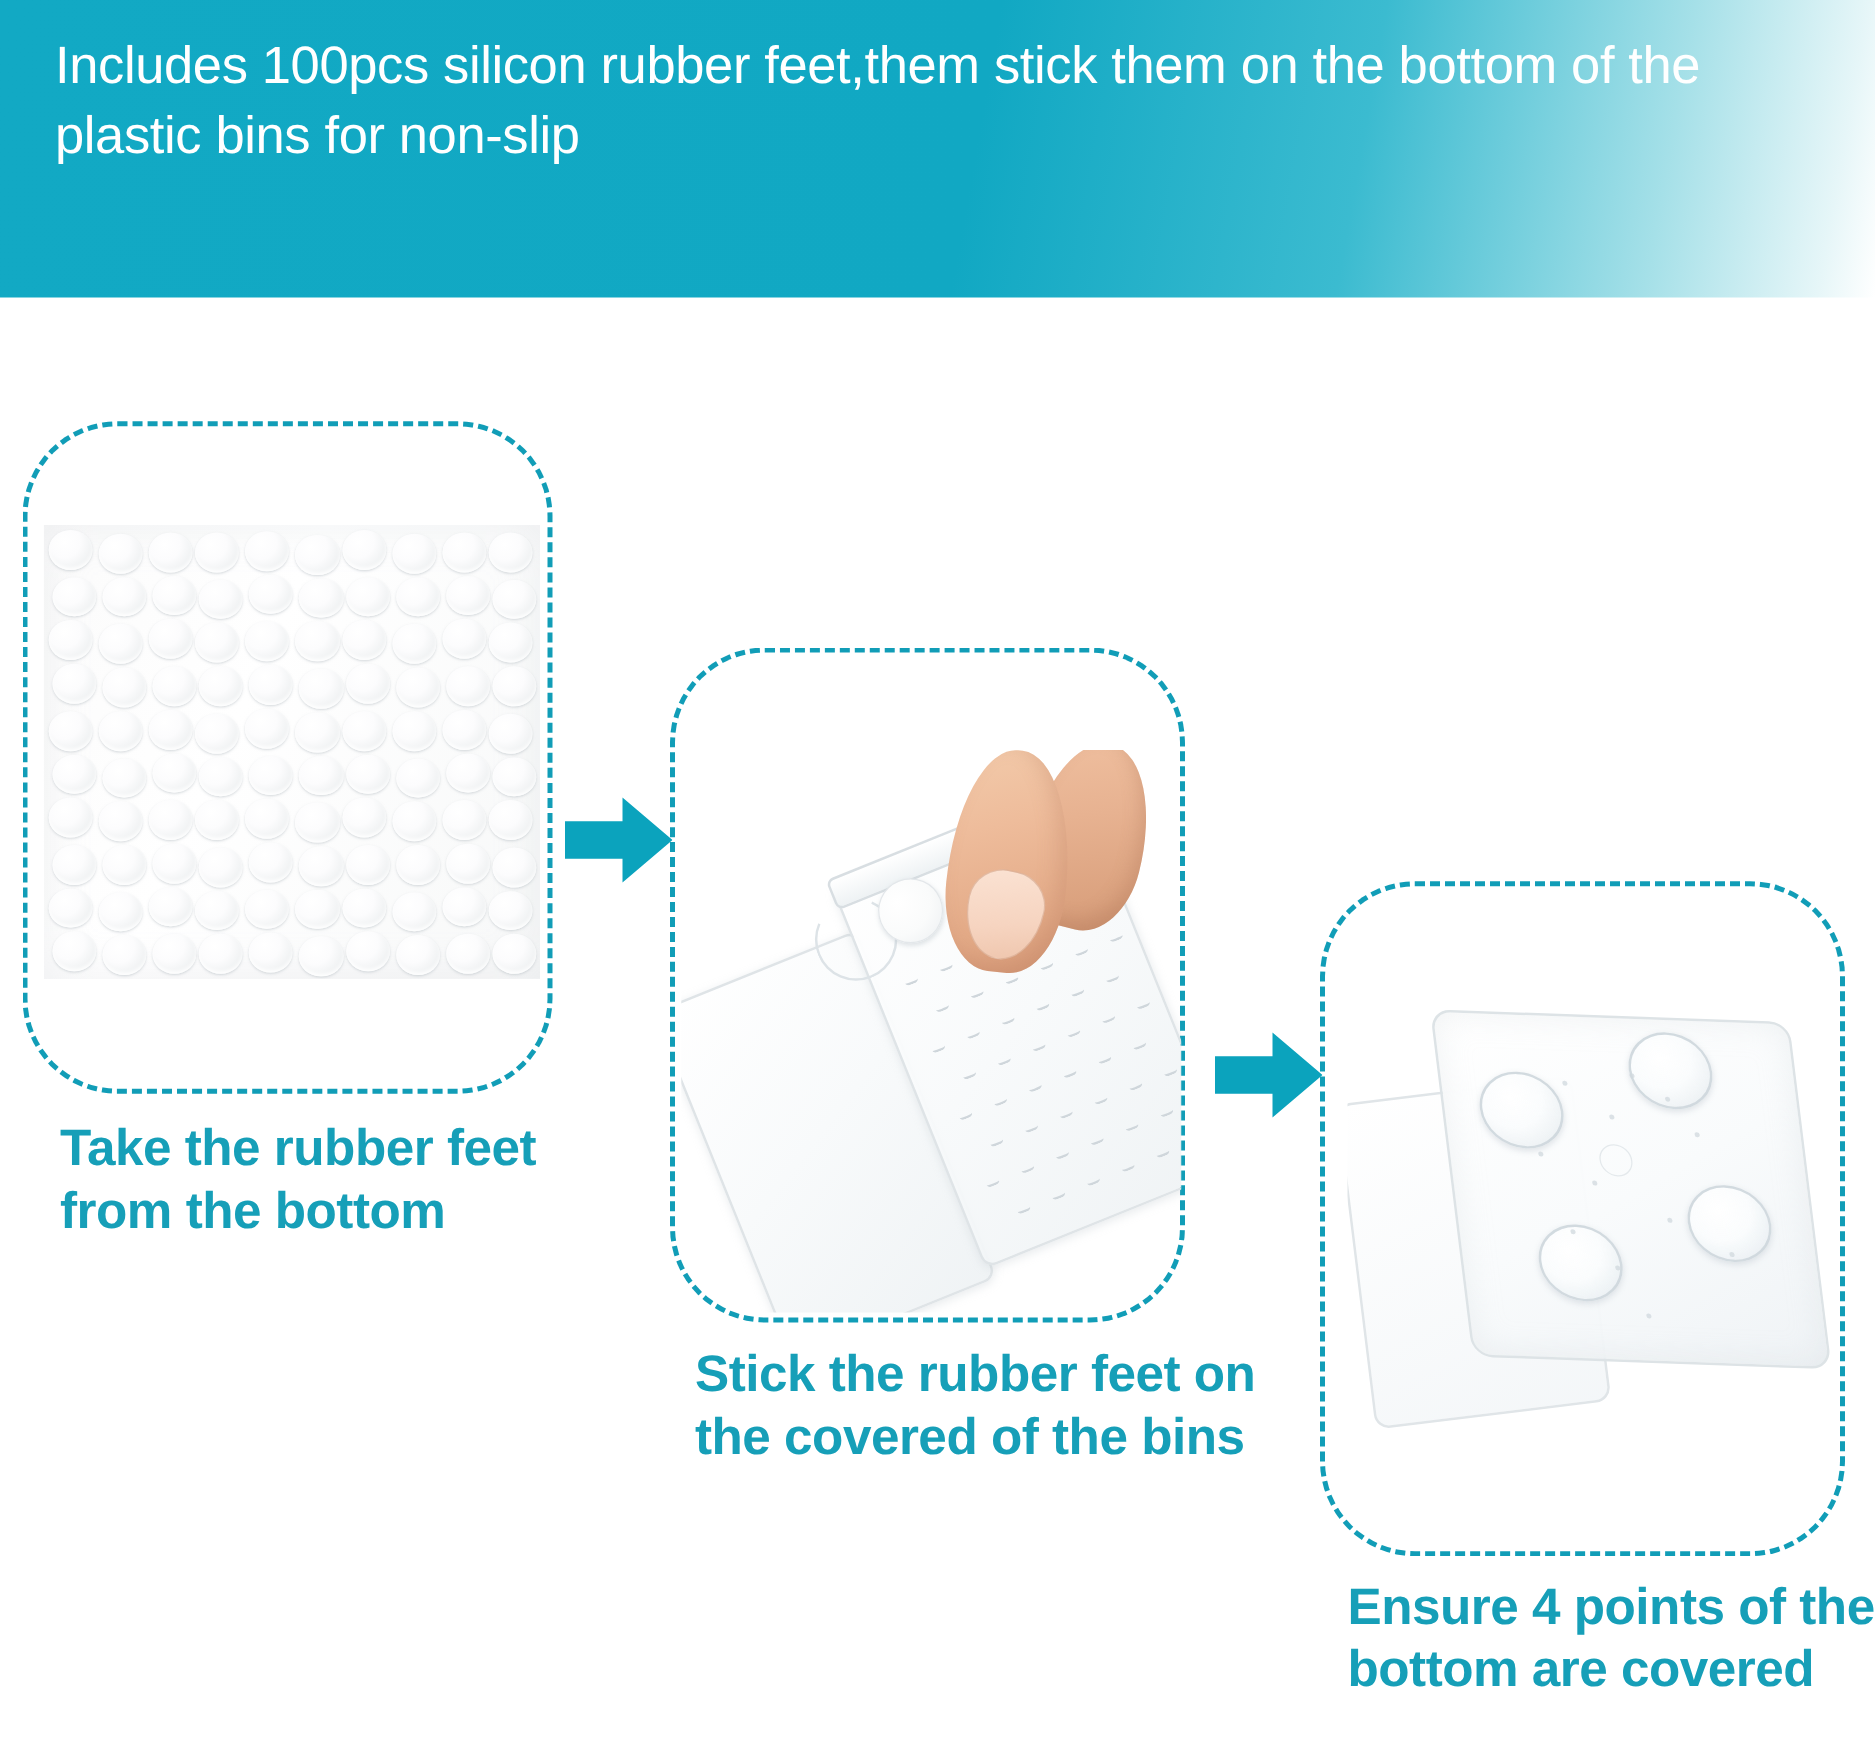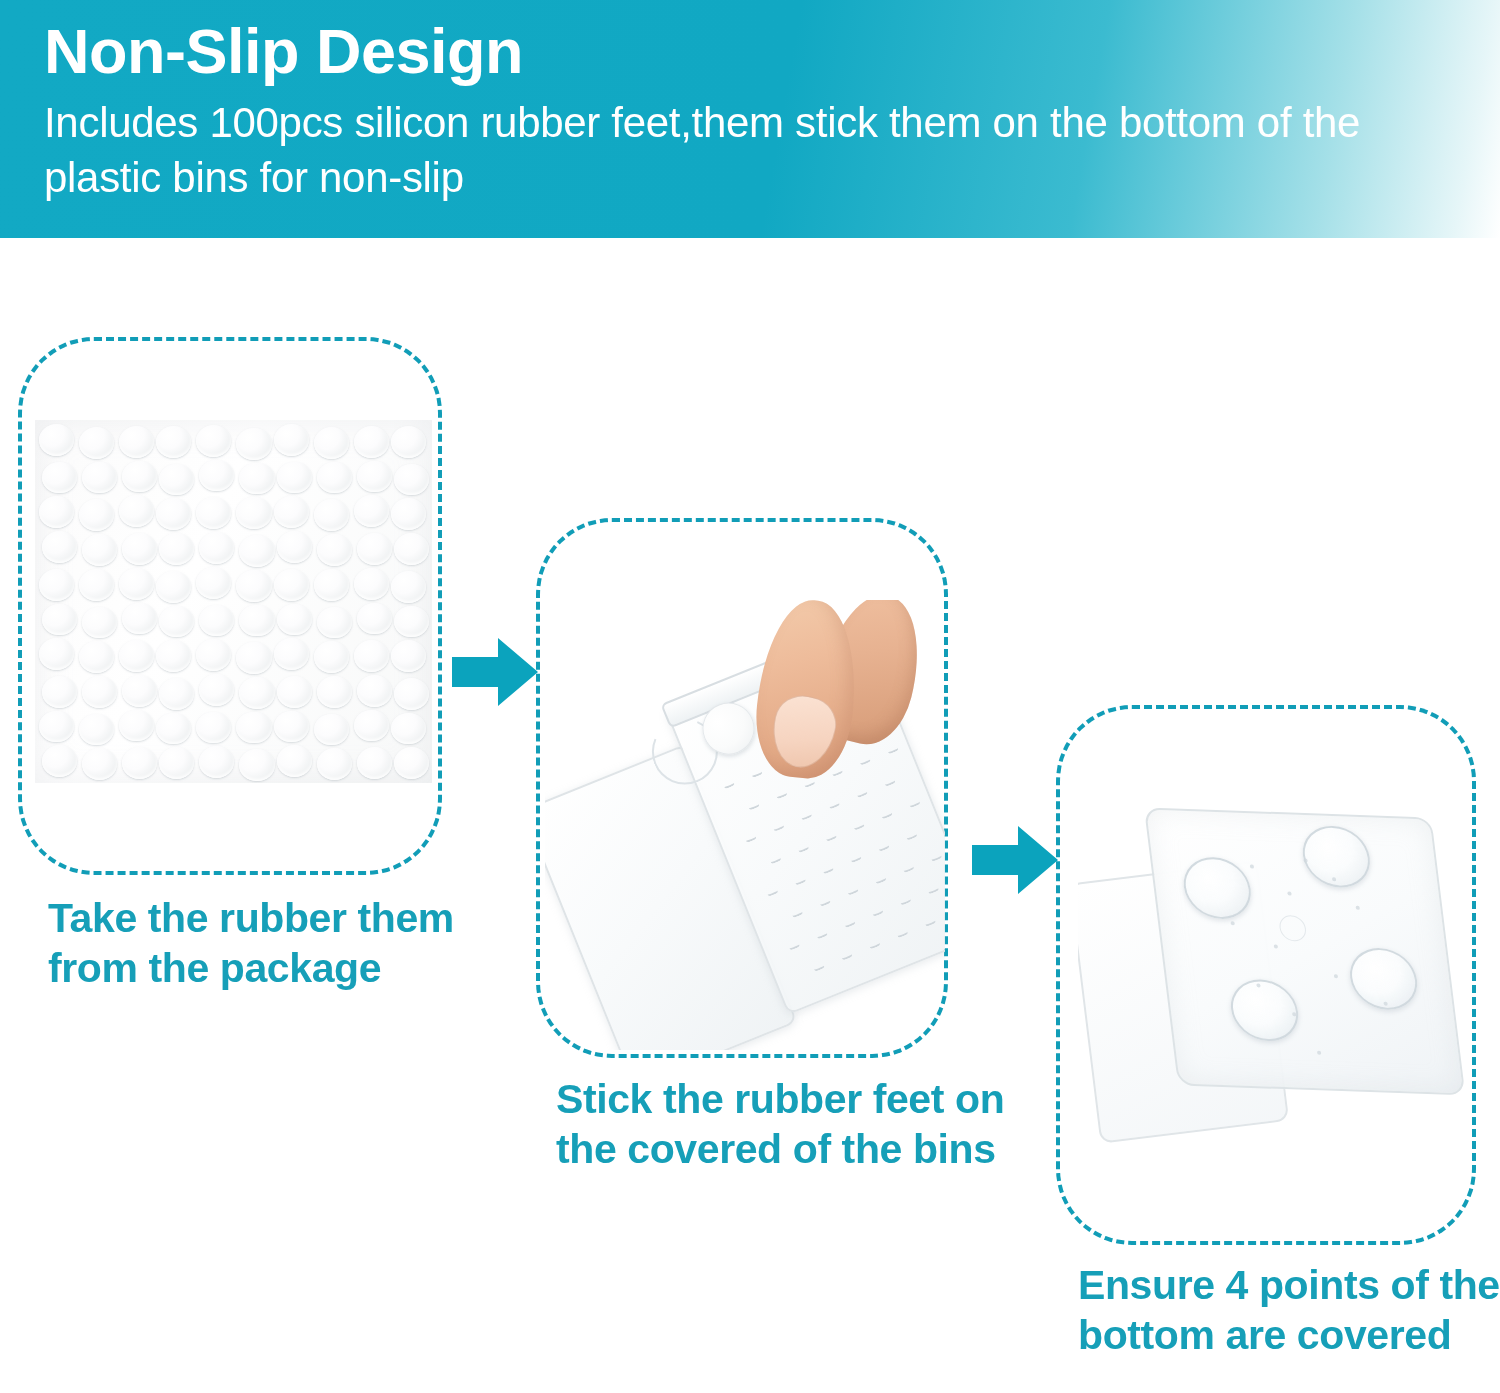--- a/index.html
+++ b/index.html
@@ -282,21 +282,20 @@
     position: absolute;
     width: 4px; height: 4px;
     border-radius: 50%;
     background: rgba(208,216,222,0.75);
   }
 </style>
 </head>
 <body>
 
 <div class="header">
-  <div class="header-title">Non-Slip Design</div>
   <div class="header-sub">Includes 100pcs silicon rubber feet,them stick them on the bottom of the plastic bins for non-slip</div>
 </div>
 
 <div class="panel" id="panel-1"></div>
 
 <div class="feet-sheet">
   <div class="feet-grid" id="feet-grid" style="grid-template-columns: repeat(10, 1fr); grid-template-rows: repeat(10, 1fr);">
       <div class="foot-dot" style="transform: translate(-1px, -1px);"></div>
       <div class="foot-dot" style="transform: translate(0px, 2px);"></div>
       <div class="foot-dot" style="transform: translate(1px, 1px);"></div>
@@ -393,21 +392,21 @@
       <div class="foot-dot" style="transform: translate(2px, 1px);"></div>
       <div class="foot-dot" style="transform: translate(3px, 0px);"></div>
       <div class="foot-dot" style="transform: translate(4px, 3px);"></div>
       <div class="foot-dot" style="transform: translate(2px, -1px);"></div>
       <div class="foot-dot" style="transform: translate(3px, 2px);"></div>
       <div class="foot-dot" style="transform: translate(4px, 1px);"></div>
       <div class="foot-dot" style="transform: translate(2px, 1px);"></div>
     </div>
 </div>
 
-<div class="caption" id="caption-1">Take the rubber them from the package</div>
+<div class="caption" id="caption-1">Take the rubber feet from the bottom</div>
 
 <div class="arrow" id="arrow-1">
   <svg width="86" height="76" viewBox="0 0 86 76" aria-hidden="true">
     <polygon points="0,23 46,23 46,4 86,38 46,72 46,53 0,53" fill="#0ba3bd"></polygon>
   </svg>
 </div>
 
 <div class="panel" id="panel-2"></div>
 
 <div class="bin2-wrap">

